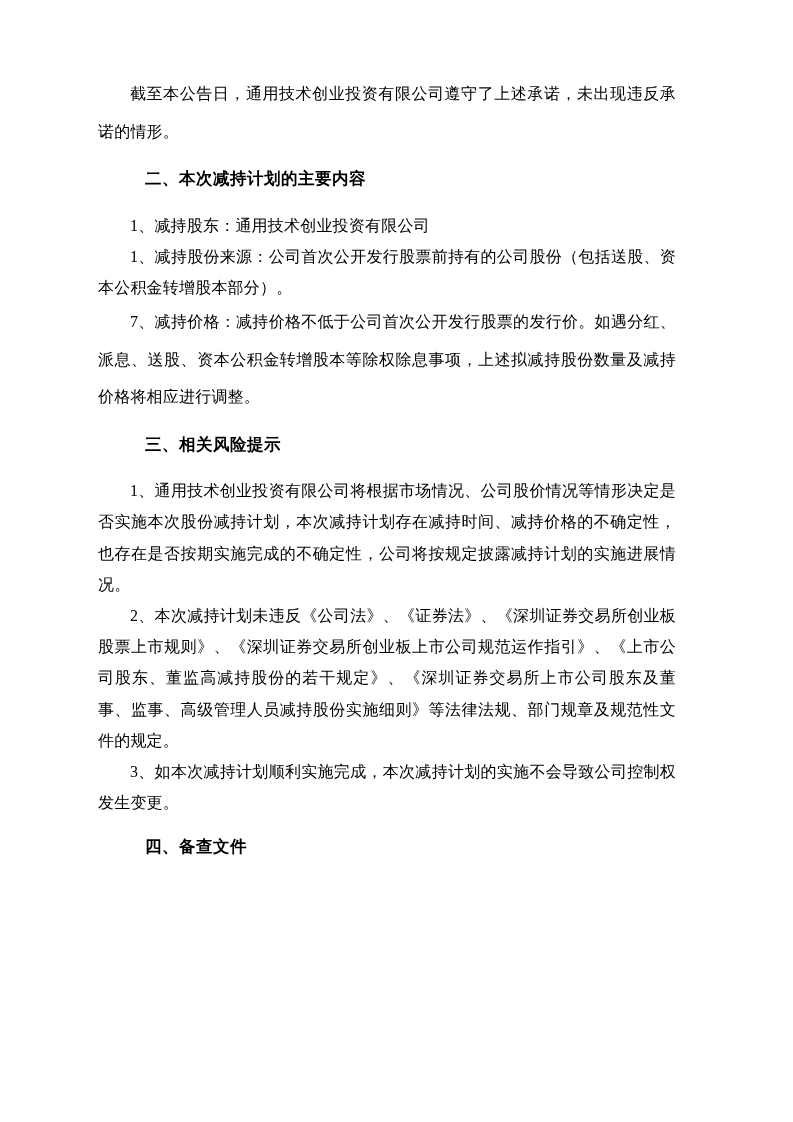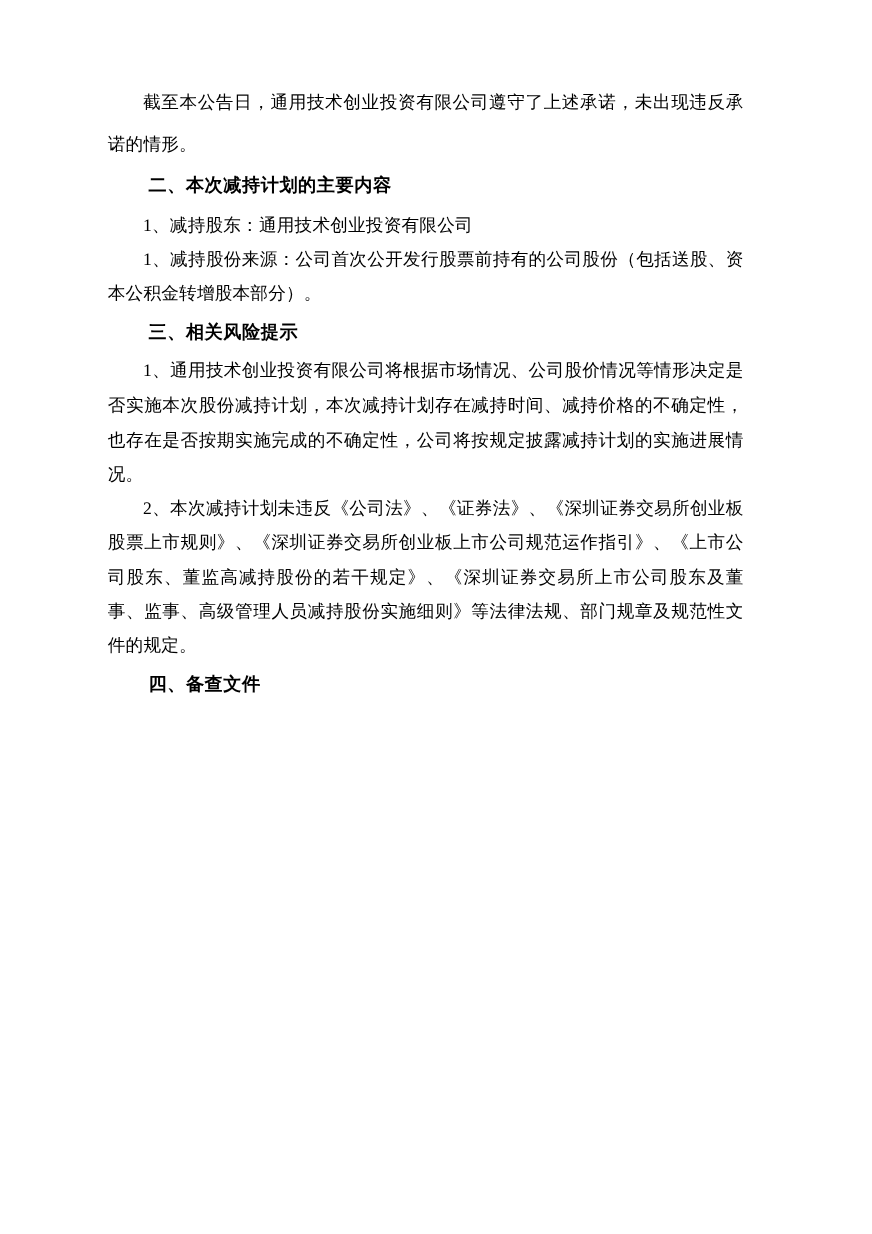--- a/index.html
+++ b/index.html
@@ -27,36 +27,38 @@
     font-size: 16px;
     line-height: 1.95;
     text-align: justify;
     text-indent: 2em;
     letter-spacing: 0.2px;
   }
   .content p.body.loose {
     line-height: 2.35;
   }
   .content h2.heading {
-    margin: 4px;
+    margin: 14px;
     font-size: 16.5px;
     line-height: 1.9;
     font-weight: bold;
     text-indent: 2em;
     font-family: Liberation Mono, monospace;
     letter-spacing: 0.5px;
   }
 </style>
 </head>
 <body>
 
 <div class="page">
   <div class="content" id="doc-content">
       <p class="body loose">截至本公告日，通用技术创业投资有限公司遵守了上述承诺，未出现违反承诺的情形。</p>
       <h2 class="heading">二、本次减持计划的主要内容</h2>
       <p class="body">1、减持股东：通用技术创业投资有限公司</p>
       <p class="body">1、减持股份来源：公司首次公开发行股票前持有的公司股份（包括送股、资本公积金转增股本部分）。</p>
+      <p class="body loose">7、减持价格：减持价格不低于公司首次公开发行股票的发行价。如遇分红、派息、送股、资本公积金转增股本等除权除息事项，上述拟减持股份数量及减持价格将相应进行调整。</p>
       <h2 class="heading">三、相关风险提示</h2>
       <p class="body">1、通用技术创业投资有限公司将根据市场情况、公司股价情况等情形决定是否实施本次股份减持计划，本次减持计划存在减持时间、减持价格的不确定性，也存在是否按期实施完成的不确定性，公司将按规定披露减持计划的实施进展情况。</p>
       <p class="body">2、本次减持计划未违反《公司法》、《证券法》、《深圳证券交易所创业板股票上市规则》、《深圳证券交易所创业板上市公司规范运作指引》、《上市公司股东、董监高减持股份的若干规定》、《深圳证券交易所上市公司股东及董事、监事、高级管理人员减持股份实施细则》等法律法规、部门规章及规范性文件的规定。</p>
+      <p class="body">3、如本次减持计划顺利实施完成，本次减持计划的实施不会导致公司控制权发生变更。</p>
       <h2 class="heading">四、备查文件</h2>
     </div>
 </div>
 
 </body></html>

